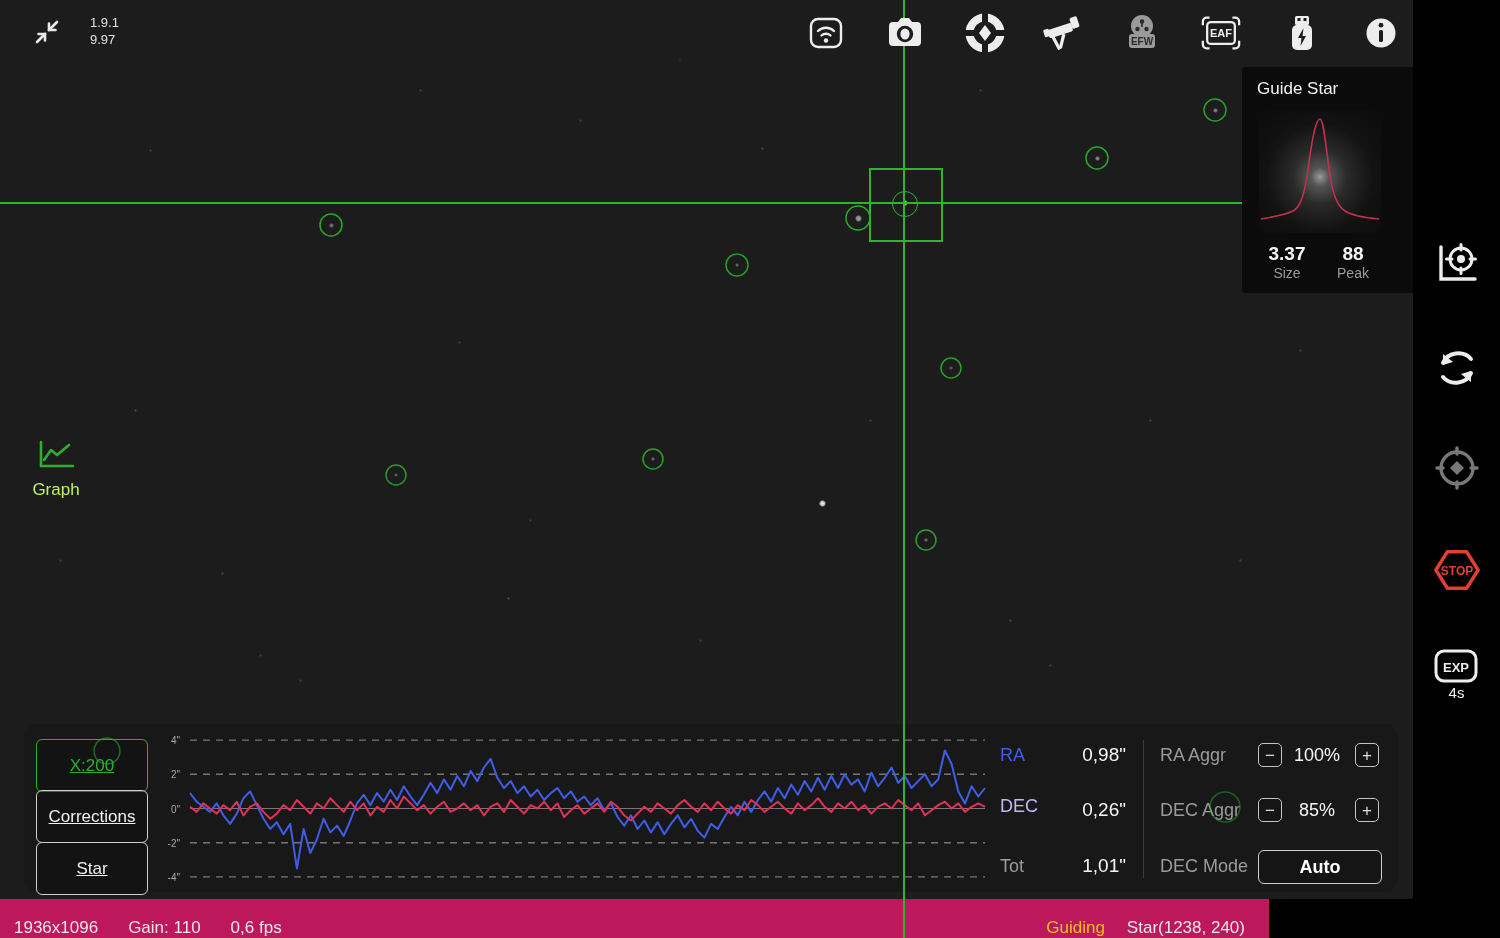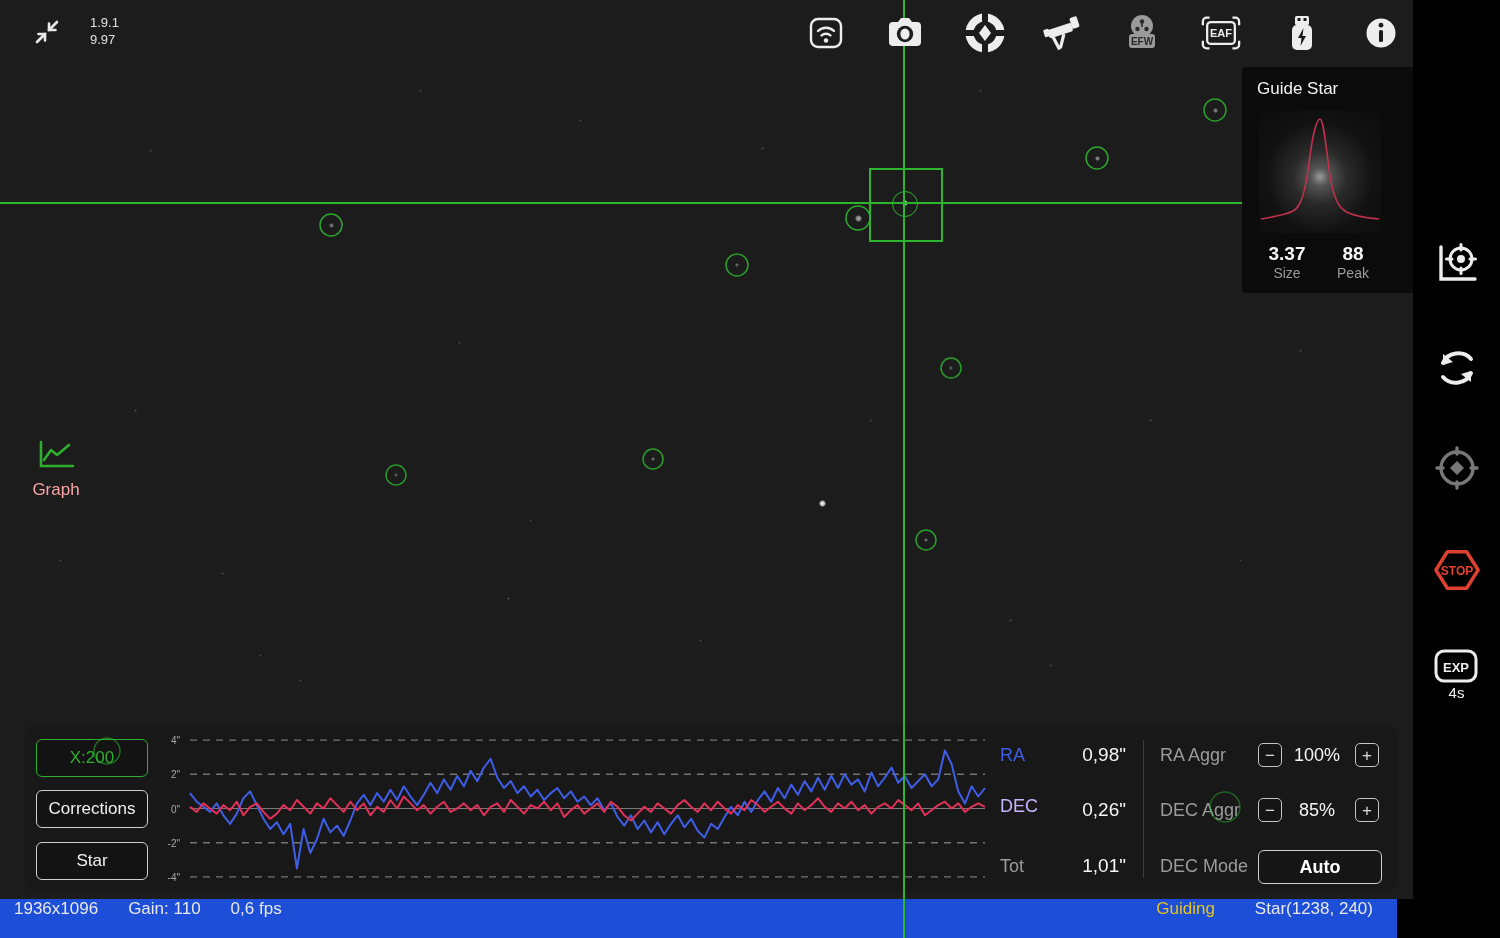--- a/index.html
+++ b/index.html
@@ -34,50 +34,50 @@
   .gs-lab{position:absolute;top:198px;width:70px;text-align:center;font-size:14px;color:#9b9b9b;}
 
   
   #sidebar{left:1413px;top:0;width:87px;height:938px;background:#000;z-index:9;}
   .side-icon{position:absolute;left:50%;transform:translateX(-50%);width:48px;height:48px;
              display:flex;align-items:center;cursor:pointer;}
   #exp-time{position:absolute;left:0;width:100%;top:684px;text-align:center;font-size:15px;color:#f0f0f0;}
 
   
   #graph-toggle{left:28px;top:440px;width:56px;height:62px;z-index:7;cursor:pointer;text-align:center;}
-  #graph-toggle-label{margin-top:2px;font-size:17px;color:#fca5a5;}
+  #graph-toggle-label{margin-top:2px;font-size:17px;color:#bef264;}
 
   
   #bottom-panel{left:24px;top:724px;width:1374px;height:168px;background:rgba(24,24,24,0.93);
                 border-radius:14px;z-index:4;}
-  .bp-btn{position:absolute;left:12px;width:112px;height:38px;border-radius:6px;background:rgba(10,10,10,0.3);
-          display:flex;align-items:center;justify-content:center;font-size:17px;cursor:pointer;box-sizing:border-box;}
+  .bp-btn{position:absolute;left:12px;width:112px;height:53px;border-radius:6px;background:rgba(10,10,10,0.3);
+          display:flex;align-items:center;justify-content:center;font-size:17px;cursor:pointer;box-sizing:border-box;text-decoration:underline;}
   #zoom-btn{top:15px;border:1.5px solid #2eae2e;color:#2eae2e;}
   #corrections-btn{top:66px;border:1px solid #cfcfcf;color:#f0f0f0;}
   #clear-btn{top:118px;border:1px solid #cfcfcf;color:#f0f0f0;}
   .ytick{position:absolute;width:40px;text-align:right;font-size:10px;color:#a8a8a8;transform:translateY(-50%);}
   #chart-svg{position:absolute;left:162px;top:6px;}
 
   .readout-label{position:absolute;left:976px;font-size:18px;transform:translateY(-50%);}
   .readout-value{position:absolute;left:1010px;width:92px;text-align:right;font-size:19px;color:#f5f5f5;transform:translateY(-50%);}
   #bp-divider{position:absolute;left:1119px;top:16px;width:1px;height:138px;background:#3c3c3c;}
   .ctl-label{position:absolute;left:1136px;font-size:18px;color:#9b9b9b;transform:translateY(-50%);}
   .stepper-btn{position:absolute;width:24px;height:24px;border:1.5px solid #c4c4c4;border-radius:5px;color:#dedede;
                display:flex;align-items:center;justify-content:center;font-size:17px;line-height:1;cursor:pointer;
                transform:translateY(-50%);box-sizing:border-box;background:rgba(10,10,10,0.2);}
   .stepper-val{position:absolute;width:70px;text-align:center;font-size:18px;color:#f5f5f5;transform:translateY(-50%);}
   #auto-btn{position:absolute;left:1234px;top:126px;width:124px;height:34px;border:1px solid #cfcfcf;border-radius:6px;
             display:flex;align-items:center;justify-content:center;font-size:18px;font-weight:bold;color:#fff;
             cursor:pointer;background:rgba(10,10,10,0.25);box-sizing:border-box;}
 
   
-  #status-bar{left:0;top:899px;width:1397px;height:39px;background:#1d4ed8;z-index:3;
-              display:flex;align-items:flex-start;font-size:17px;color:#e8e8e8;}
+  #status-bar{left:0;top:899px;width:1269px;height:39px;background:#be185d;z-index:3;
+              display:flex;align-items:flex-end;font-size:17px;color:#e8e8e8;}
   #status-left{display:flex;gap:30px;margin-left:14px;}
-  #status-right{position:absolute;right:24px;display:flex;gap:40px;}
+  #status-right{position:absolute;right:24px;display:flex;gap:22px;}
   #guiding-state{color:#e5c420;}
 </style>
 </head>
 <body>
 
 <div id="main-area" class="abs">
   <div id="starfield" class="abs">
       <div class="star" style="left: 902px; top: 200px; height: 6px; width: 6px; opacity: 0.9;"></div>
       <div class="star" style="left: 854.5px; top: 214.5px; height: 7px; width: 7px; opacity: 0.6;"></div>
       <div class="star" style="left: 818.5px; top: 499.5px; height: 7px; width: 7px; opacity: 0.95;"></div>

